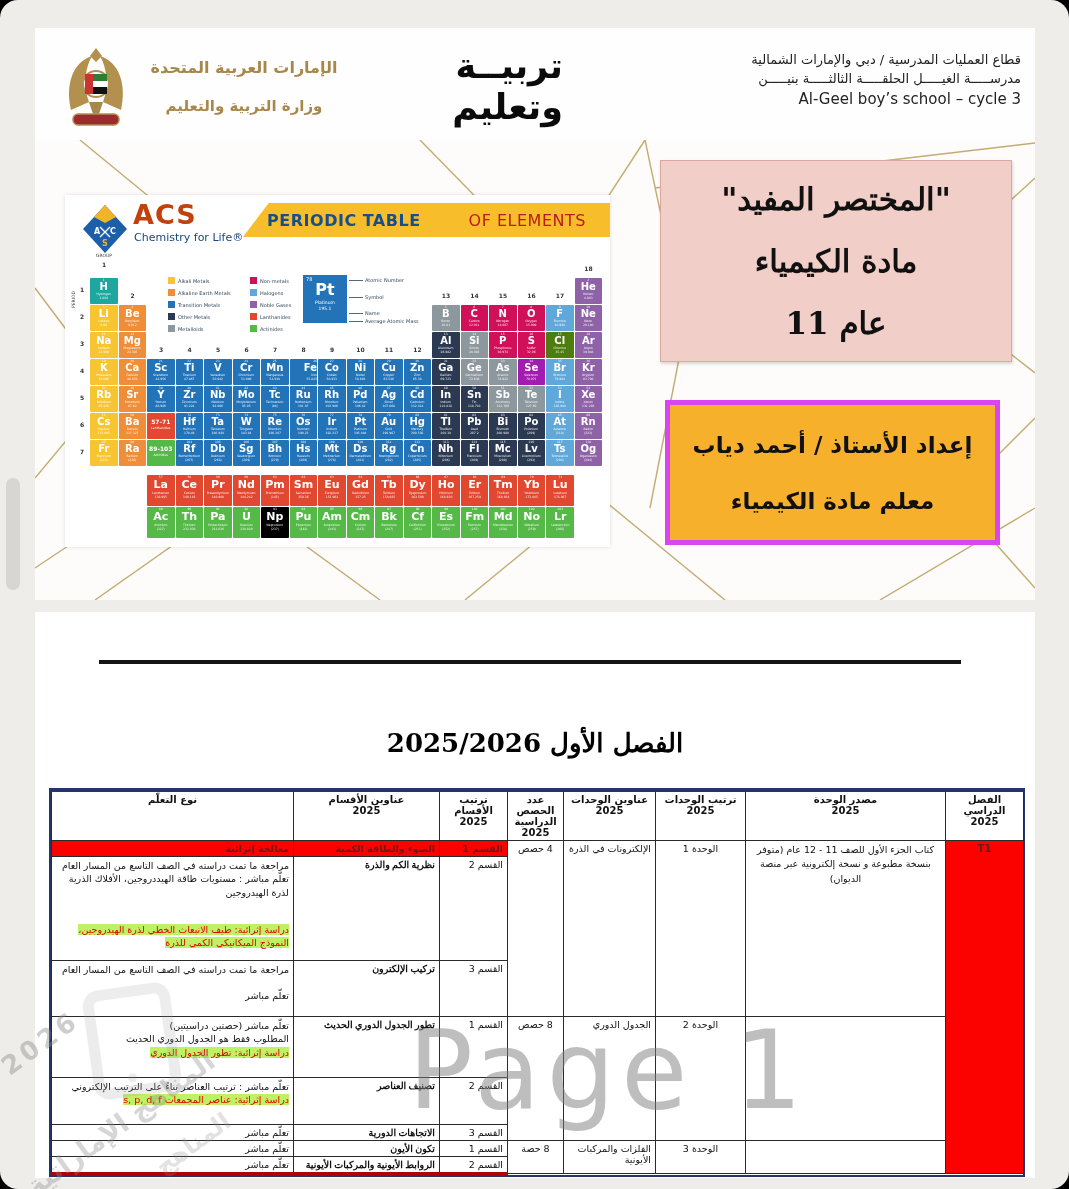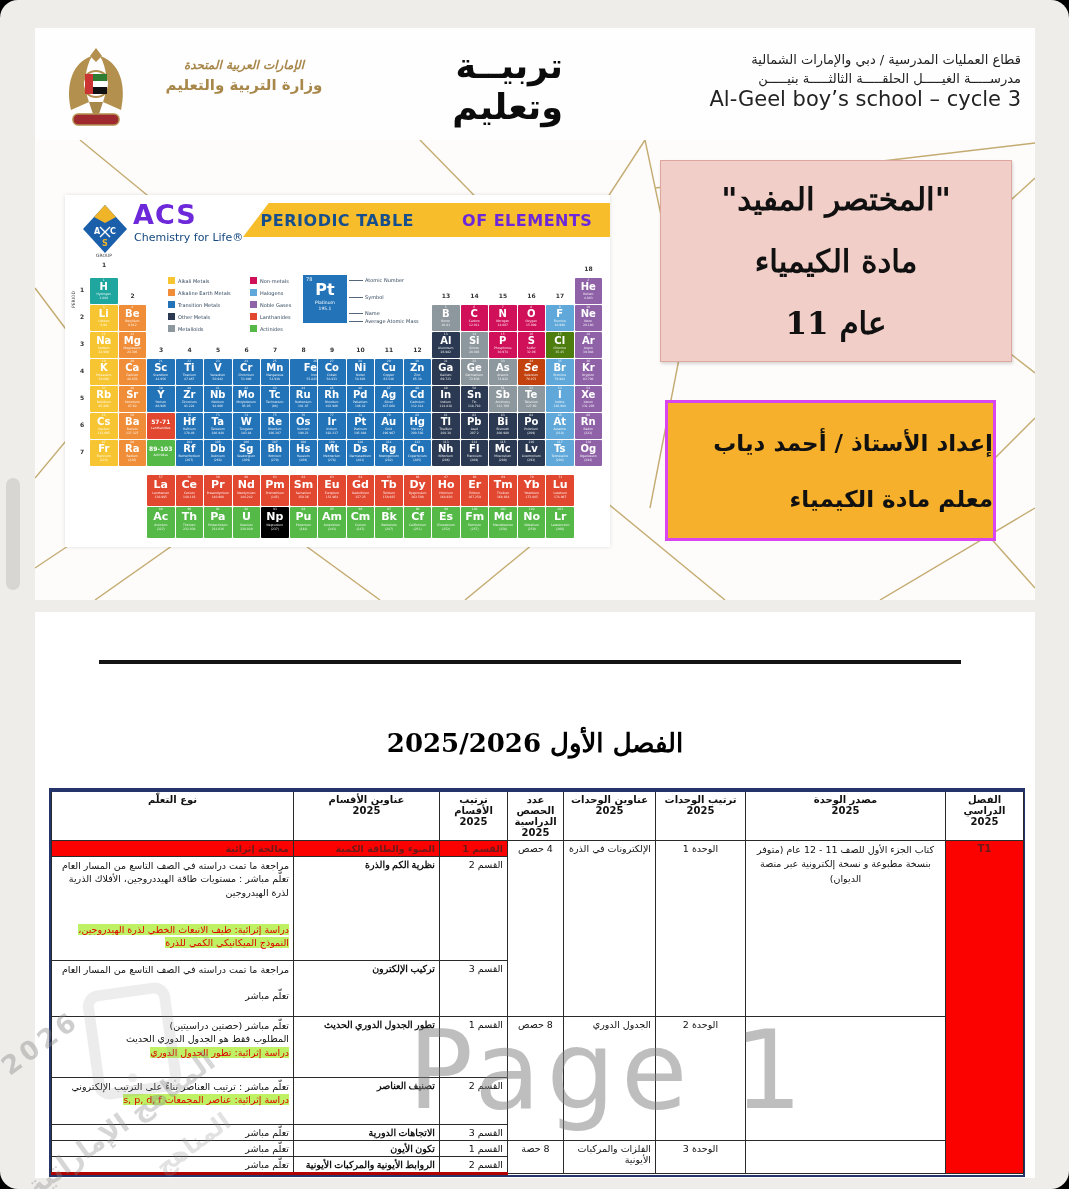--- a/index.html
+++ b/index.html
@@ -6,37 +6,37 @@
   body{width:1069px;height:1189px;position:relative;font-family:"DejaVu Sans",sans-serif;}
   .canvas{position:absolute;left:0;top:0;width:1069px;height:1189px;background:#efedea;border-radius:18px;overflow:hidden;}
 
   
   .slide{position:absolute;left:35px;top:28px;width:1000px;height:572px;background:#fdfcfa;overflow:hidden;}
   .goldlines{position:absolute;left:0;top:110px;width:1000px;height:462px;}
 
   .hdr{position:absolute;left:0;top:0;width:1000px;height:112px;background:#fefefe;}
   .emblem{position:absolute;left:24px;top:16px;width:74px;height:86px;}
   .ministry-text{position:absolute;left:104px;top:30px;width:210px;text-align:center;color:#a8874a;font-weight:bold;direction:rtl;}
-  .ministry-text .l1{font-size:12px;letter-spacing:.5px;margin-bottom:4px;font-style:italic;}
+  .ministry-text .l1{font-size:16px;letter-spacing:.5px;margin-bottom:20px;}
   .ministry-text .l2{font-size:15px;letter-spacing:1.5px;}
   .wordmark{position:absolute;left:388px;top:18px;width:140px;text-align:right;direction:rtl;color:#0b0b0b;font-weight:900;}
   .wordmark .l1{font-size:35px;line-height:40px;}
   .wordmark .l2{font-size:35px;line-height:42px;}
   .school{position:absolute;right:14px;top:22px;width:330px;text-align:right;direction:rtl;color:#222;}
   .school .l1,.school .l2{font-size:13px;line-height:19px;}
-  .school .l3{font-size:21px;line-height:22px;direction:ltr;}
+  .school .l3{font-size:15px;line-height:22px;direction:ltr;}
 
   
   .pt-card{position:absolute;left:30px;top:167px;width:545px;height:352px;background:#fff;box-shadow:0 0 4px rgba(0,0,0,.12);}
   .acs-logo{position:absolute;left:16px;top:8px;width:48px;height:52px;}
-  .acs-name{position:absolute;left:68px;top:4px;font-size:27px;font-weight:bold;color:#6d28d9;letter-spacing:1px;}
+  .acs-name{position:absolute;left:68px;top:4px;font-size:27px;font-weight:bold;color:#c2410c;letter-spacing:1px;}
   .acs-tag{position:absolute;left:69px;top:36px;font-size:11px;color:#15487f;}
   .pt-banner{position:absolute;left:178px;top:8px;width:367px;height:34px;background:#f7bd2b;clip-path:polygon(7% 0,100% 0,100% 100%,0 100%);display:flex;align-items:center;justify-content:center;}
   .pt-banner .b1{font-size:16px;font-weight:bold;color:#174f8c;letter-spacing:.5px;}
-  .pt-banner .b2{font-size:16px;color:#6d28d9;letter-spacing:.5px;font-weight:700;margin-left:48px;}
+  .pt-banner .b2{font-size:16px;color:#b91c1c;letter-spacing:.5px;font-weight:400;margin-left:48px;}
   .legend{position:absolute;left:103px;top:80px;width:150px;}
   .leg-col{position:absolute;top:0;width:78px;}
   .leg-item{display:flex;align-items:center;height:11px;margin-bottom:1px;}
   .leg-sw{width:7px;height:7px;margin-right:3px;flex:0 0 auto;}
   .leg-lab{font-size:5px;color:#33475c;white-space:nowrap;}
   .pt-sample{position:absolute;left:238px;top:80px;width:44px;height:48px;background:#2273b8;color:#fff;text-align:center;}
   .pt-sample .num{font-size:5px;text-align:left;padding:2px 0 0 3px;line-height:5px;}
   .pt-sample .sym{font-size:16px;font-weight:bold;line-height:16px;}
   .pt-sample .nm{font-size:4.5px;line-height:6px;margin-top:2px;}
   .pt-sample .ms{font-size:4.5px;line-height:5px;}
@@ -53,21 +53,21 @@
   .el .s{font-size:10px;font-weight:bold;line-height:10px;}
   .pt-lan .el .s{font-size:11px;line-height:12px;}
   .el .e-nm{font-size:3px;line-height:4px;opacity:.95;}
   .el .e-ms{font-size:3px;line-height:4px;opacity:.9;}
   .el.ph .rg{font-size:6px;font-weight:bold;line-height:9px;margin-top:4px;}
   .el.ph .rl{font-size:3.2px;line-height:4px;}
 
   
   .pink-box{position:absolute;left:625px;top:132px;width:350px;height:200px;background:#f1cec7;border:1px solid #dca89e;box-shadow:1px 2px 3px rgba(0,0,0,.15);display:flex;flex-direction:column;justify-content:center;text-align:center;direction:rtl;font-family:"DejaVu Serif",serif;color:#111;}
   .pink-box .pl{font-size:31px;font-weight:bold;line-height:62px;}
-  .yellow-box{position:absolute;left:630px;top:372px;width:325px;height:135px;background:#f6b02b;border:3px solid #d946ef;display:flex;flex-direction:column;justify-content:center;text-align:right;direction:rtl;color:#111;}
+  .yellow-box{position:absolute;left:630px;top:372px;width:325px;height:135px;background:#f6b02b;border:5px solid #d946ef;display:flex;flex-direction:column;justify-content:center;text-align:center;direction:rtl;color:#111;}
   .yellow-box .yl{font-size:23px;font-weight:bold;line-height:56px;}
 
   .side-pill{position:absolute;left:6px;top:478px;width:14px;height:112px;border-radius:8px;background:#d8d6d3;}
 
   
   .sheet{position:absolute;left:35px;top:612px;width:1000px;height:566px;background:#ffffff;overflow:hidden;}
   .divider{position:absolute;left:64px;top:48px;width:862px;height:4px;background:#141414;}
   .plan-title1{position:absolute;left:0;top:70px;width:1000px;text-align:center;direction:rtl;font-family:"DejaVu Serif",serif;font-size:27px;font-weight:bold;color:#000;}
   .plan-title2{position:absolute;left:0;top:116px;width:1000px;text-align:center;direction:rtl;font-family:"DejaVu Serif",serif;font-size:26px;font-weight:bold;color:#000;}
 
@@ -431,21 +431,21 @@
             <div class="s">Ge</div>
             <div class="e-nm">Germanium</div>
             <div class="e-ms">72.630</div>
           </div>
           <div class="el" style="background: rgb(141, 151, 158); grid-area: 4 / 15;">
             <div class="n">33</div>
             <div class="s">As</div>
             <div class="e-nm">Arsenic</div>
             <div class="e-ms">74.922</div>
           </div>
-          <div class="el" style="background: #c2410c; grid-area: 4 / 16; font-style: italic;">
+          <div class="el" style="background: #a21caf; grid-area: 4 / 16;">
             <div class="n">34</div>
             <div class="s">Se</div>
             <div class="e-nm">Selenium</div>
             <div class="e-ms">78.971</div>
           </div>
           <div class="el" style="background: rgb(95, 168, 217); grid-area: 4 / 17;">
             <div class="n">35</div>
             <div class="s">Br</div>
             <div class="e-nm">Bromine</div>
             <div class="e-ms">79.904</div>

